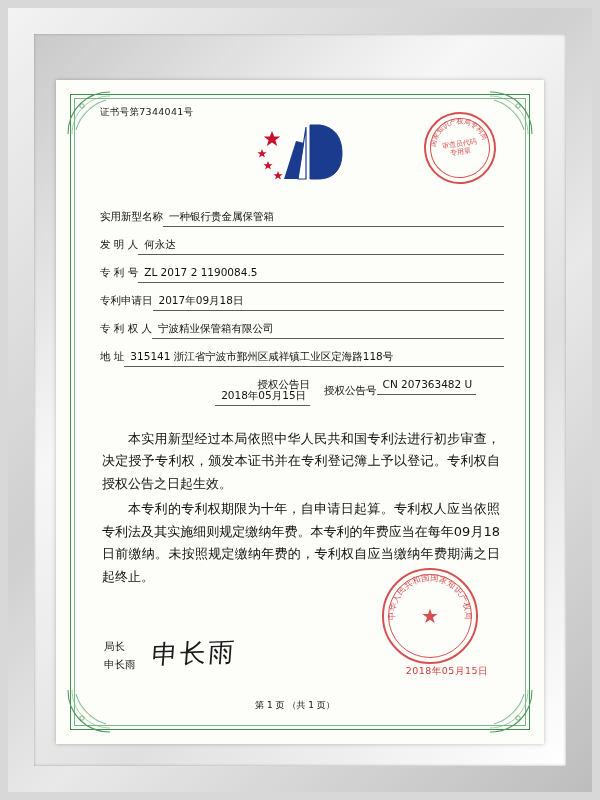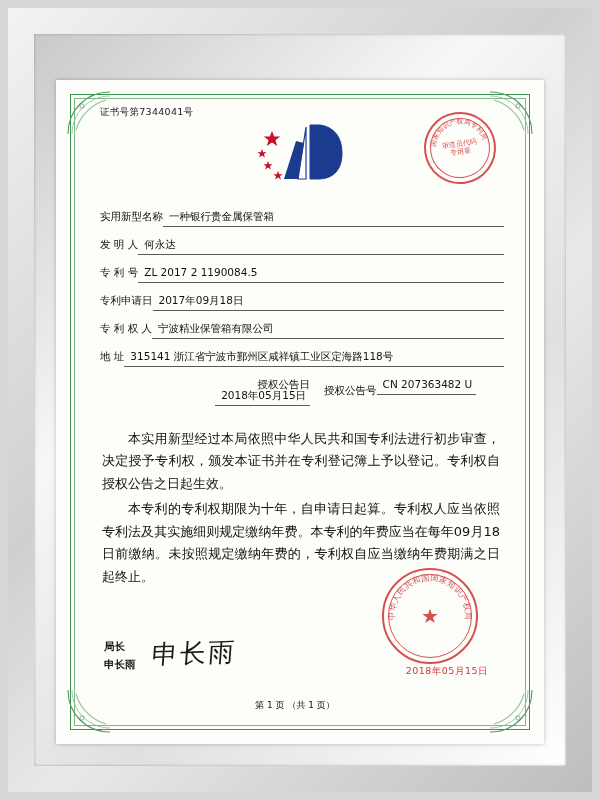--- a/index.html
+++ b/index.html
@@ -158,21 +158,20 @@
     left: 18px;
     bottom: 46px;
     display: flex;
     align-items: flex-start;
   }
   .sig-labels {
     font-size: 10.5px;
     line-height: 1.7;
     color: #111;
     padding-top: 4px;
-    font-weight: bold;
   }
   .sig-hand {
     margin-left: 16px;
     font-family: "DejaVu Serif", "Liberation Serif", serif;
     font-size: 26px;
     color: #1b1b1b;
     transform: skewX(-6deg) rotate(-2deg);
     letter-spacing: 2px;
     padding-top: 2px;
   }

